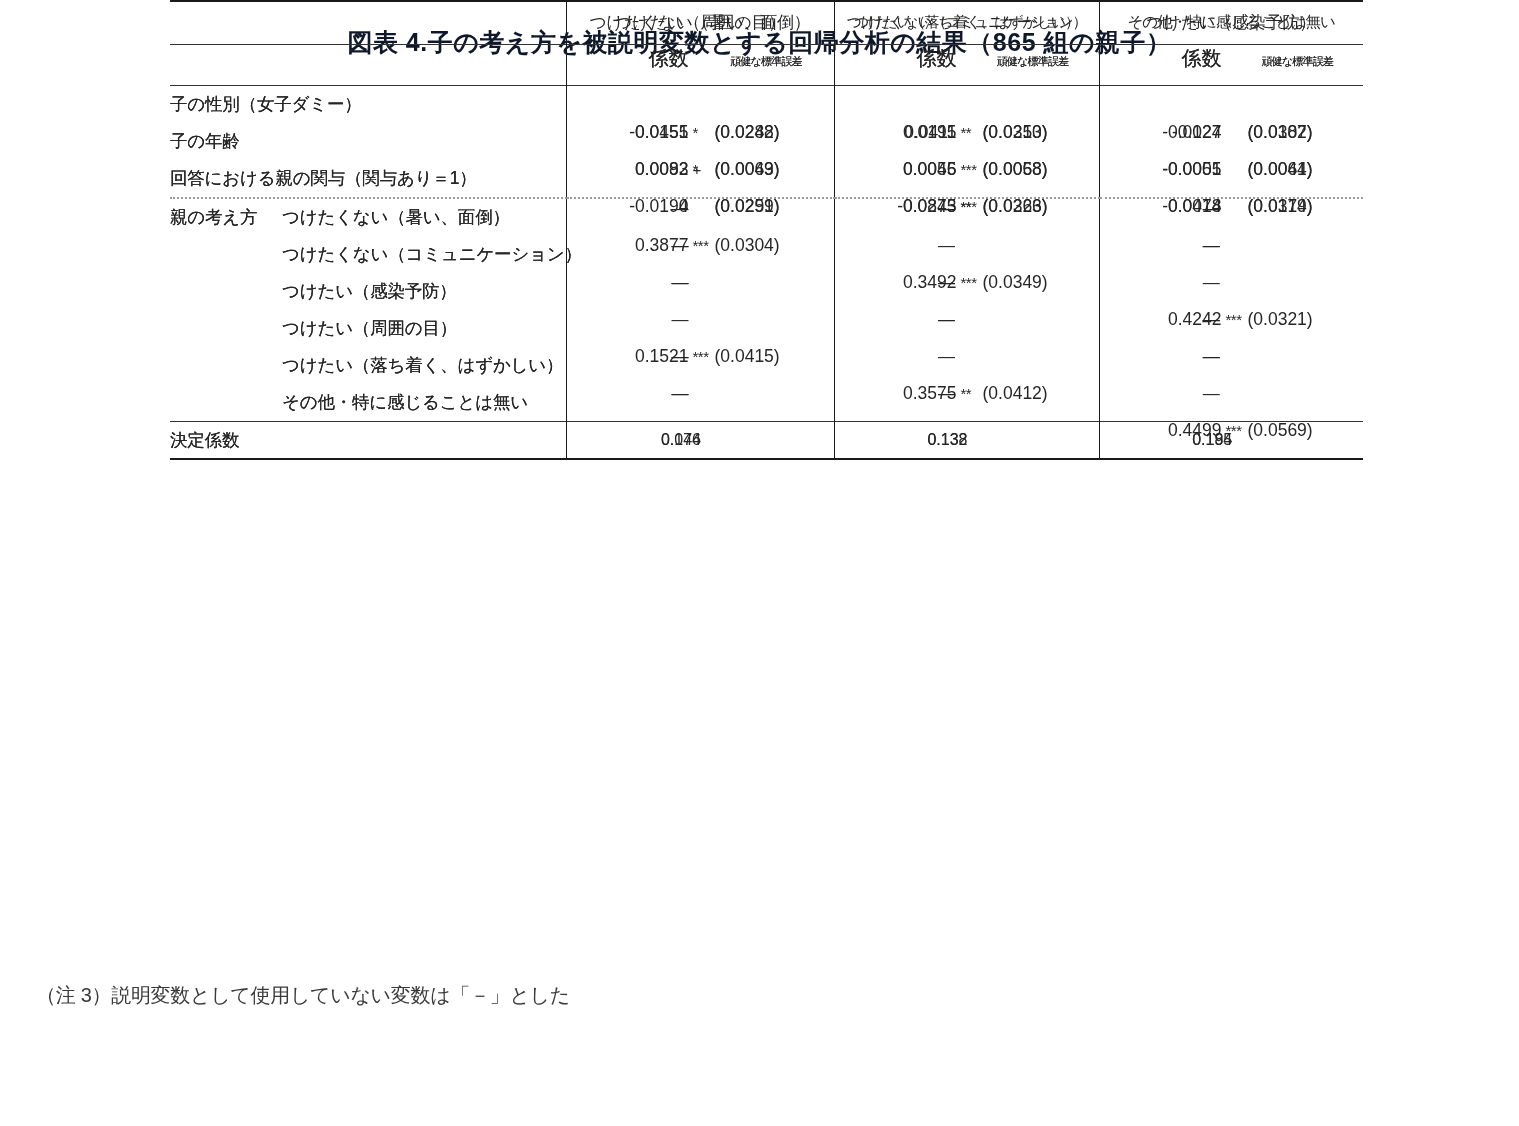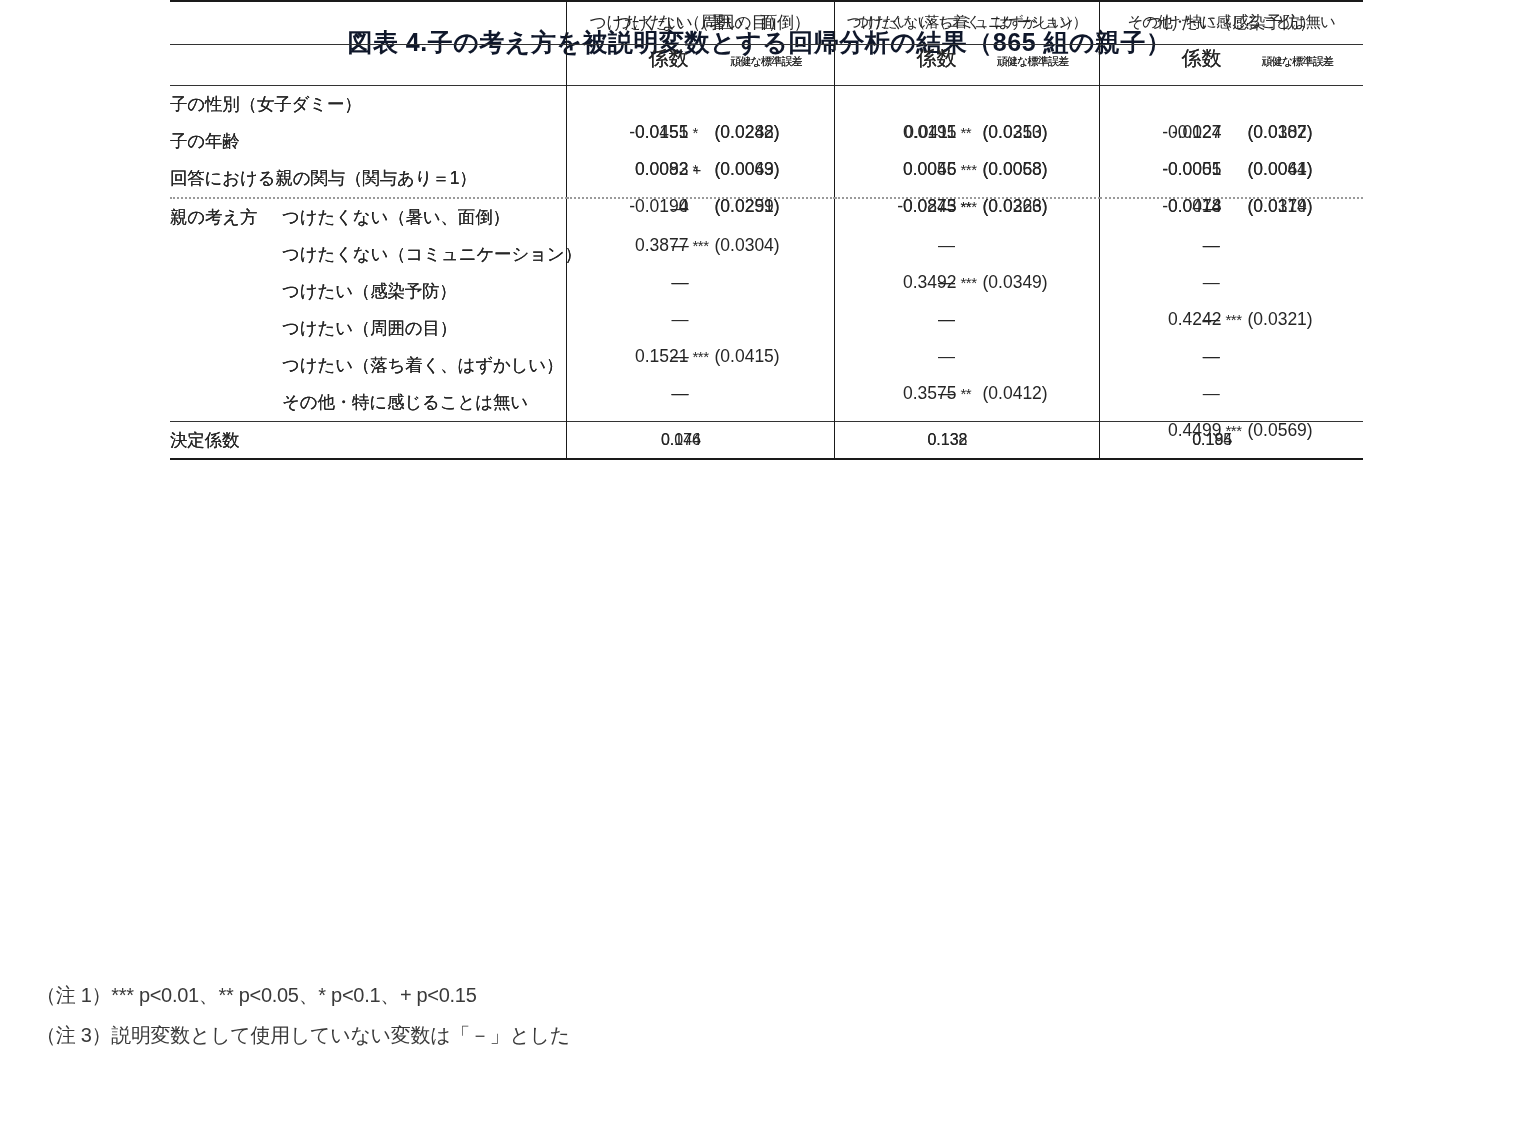--- a/index.html
+++ b/index.html
@@ -689,15 +689,14 @@
           </td>
           <td class="vline-l">
             <div class="r2val">0.195</div>
           </td>
         </tr>
       </tbody>
   </table>
 </div>
 
 <div class="notes">
-    <div class="note-line">（注 1）*** p&lt;0.01、** p&lt;0.05、* p&lt;0.1、+  p&lt;0.15</div>
     <div class="note-line">（注 3）説明変数として使用していない変数は「－」とした</div>
   </div>
 
 </body></html>

